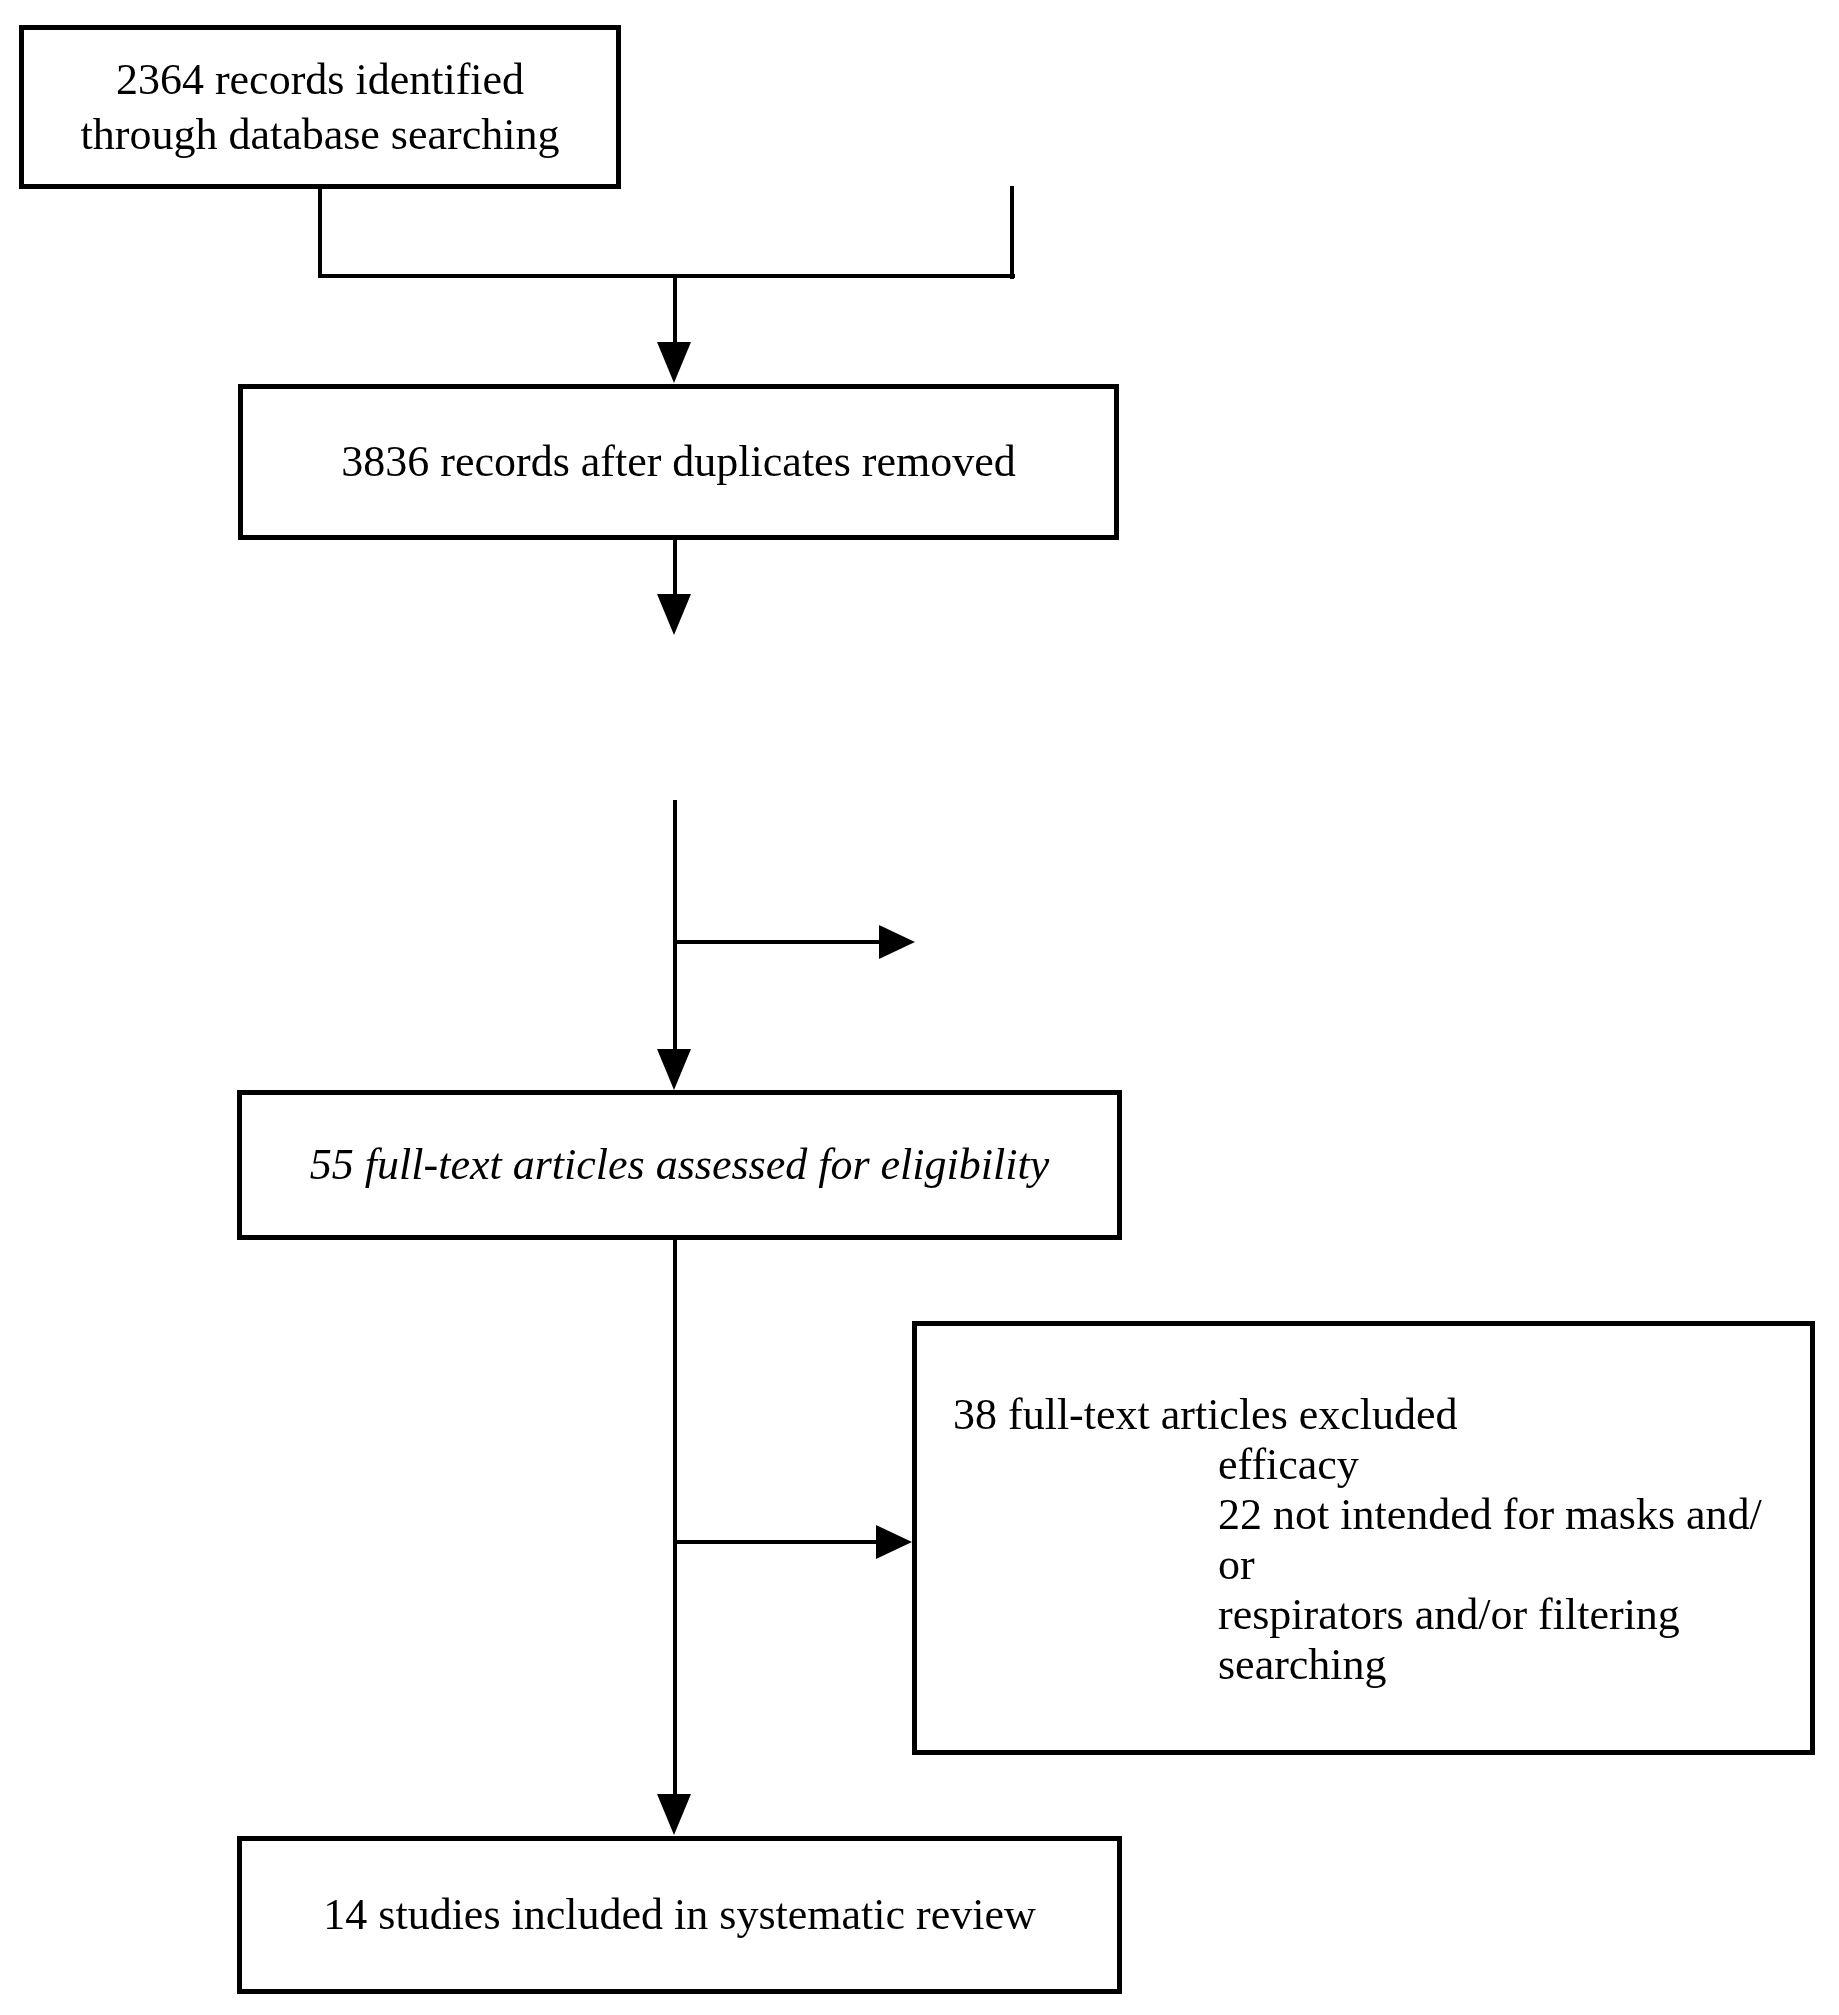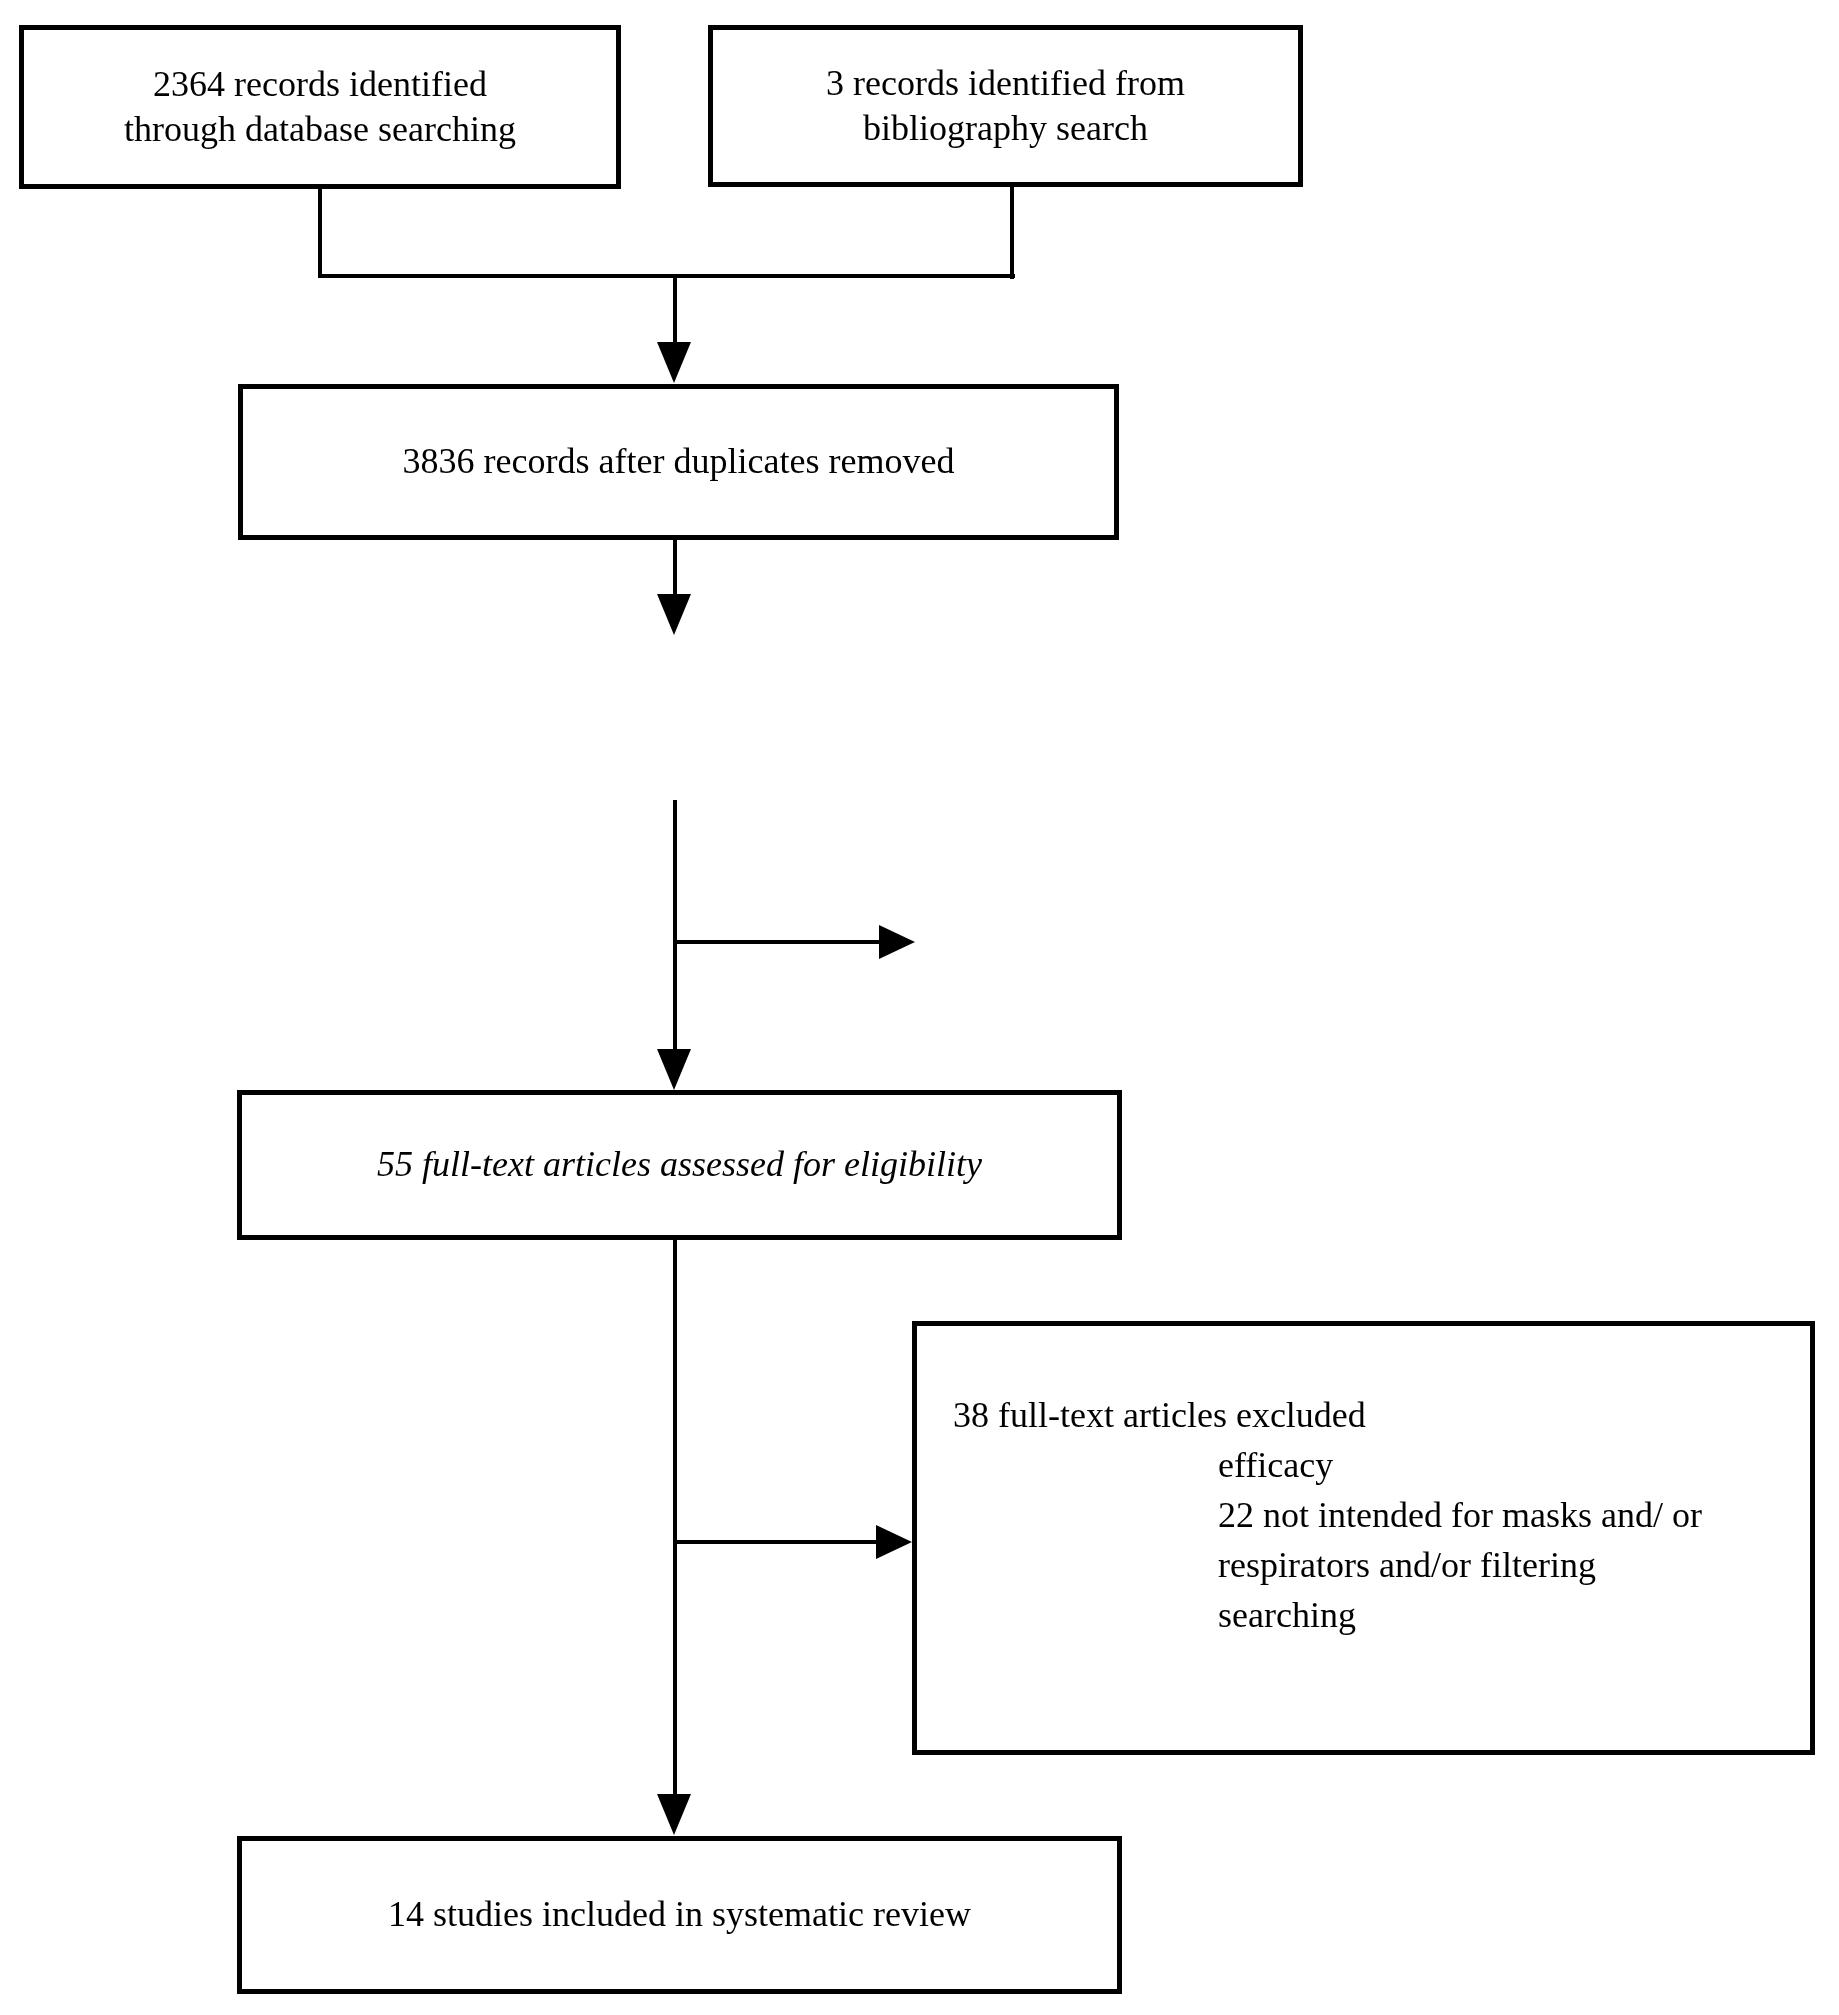--- a/index.html
+++ b/index.html
@@ -9,21 +9,21 @@
     height: 2015px;
     background: #ffffff;
   }
   #canvas {
     position: relative;
     width: 1840px;
     height: 2015px;
     background: #ffffff;
     font-family: "Liberation Serif", "DejaVu Serif", serif;
     color: #000000;
-    font-size: 36px;
+    font-size: 44px;
   }
   .box {
     position: absolute;
     border: 5.6px solid #000000;
     background: #ffffff;
     box-sizing: border-box;
     display: flex;
     align-items: center;
     justify-content: center;
     text-align: center;
@@ -67,22 +67,20 @@
   }
 </style>
 </head>
 <body>
 
 <div id="canvas">
 
   <div class="box" style="left:19px; top:25px; width:602px; height:164px;">2364 records identified
 through database searching</div>
 
-  <div class="box" style="left:708px; top:25px; width:595px; height:162px;">3 records identified from
-bibliography search</div>
 
   <div class="vline" style="left:318px; top:188px; height:90px;"></div>
   <div class="vline" style="left:1010px; top:186px; height:93px;"></div>
   <div class="hline" style="left:318px; top:274px; width:697px;"></div>
   <div class="vline" style="left:673px; top:274px; height:72px;"></div>
   <div class="arrow-down" style="left:657px; top:342px;"></div>
 
   <div class="box" style="left:238px; top:384px; width:881px; height:156px;">3836 records after duplicates removed</div>
 
   <div class="vline" style="left:673px; top:540px; height:58px;"></div>

